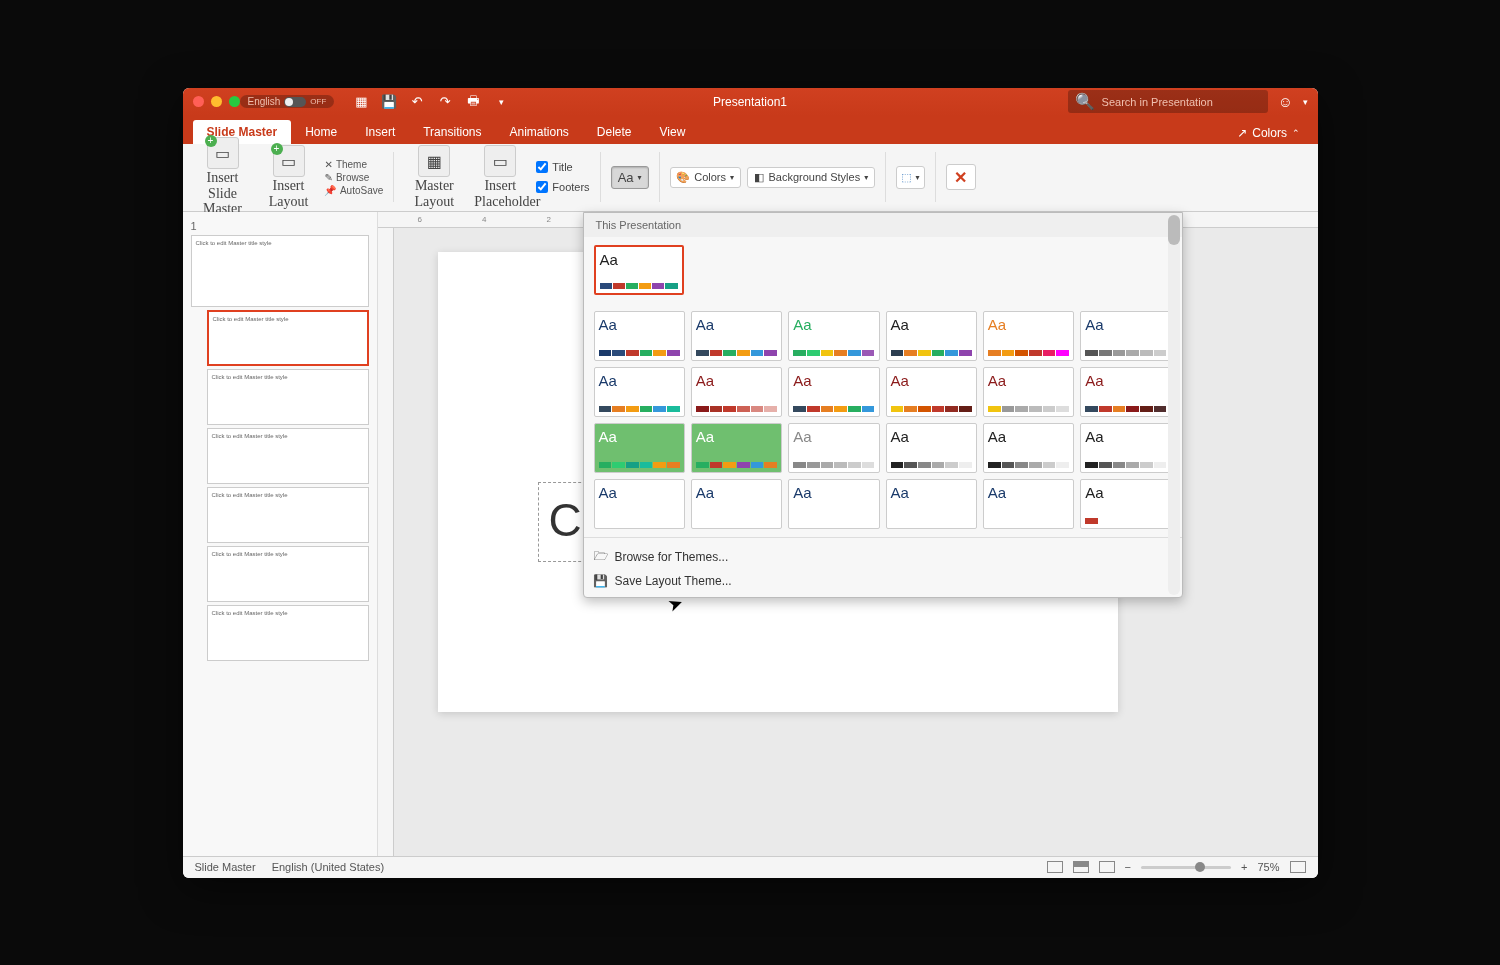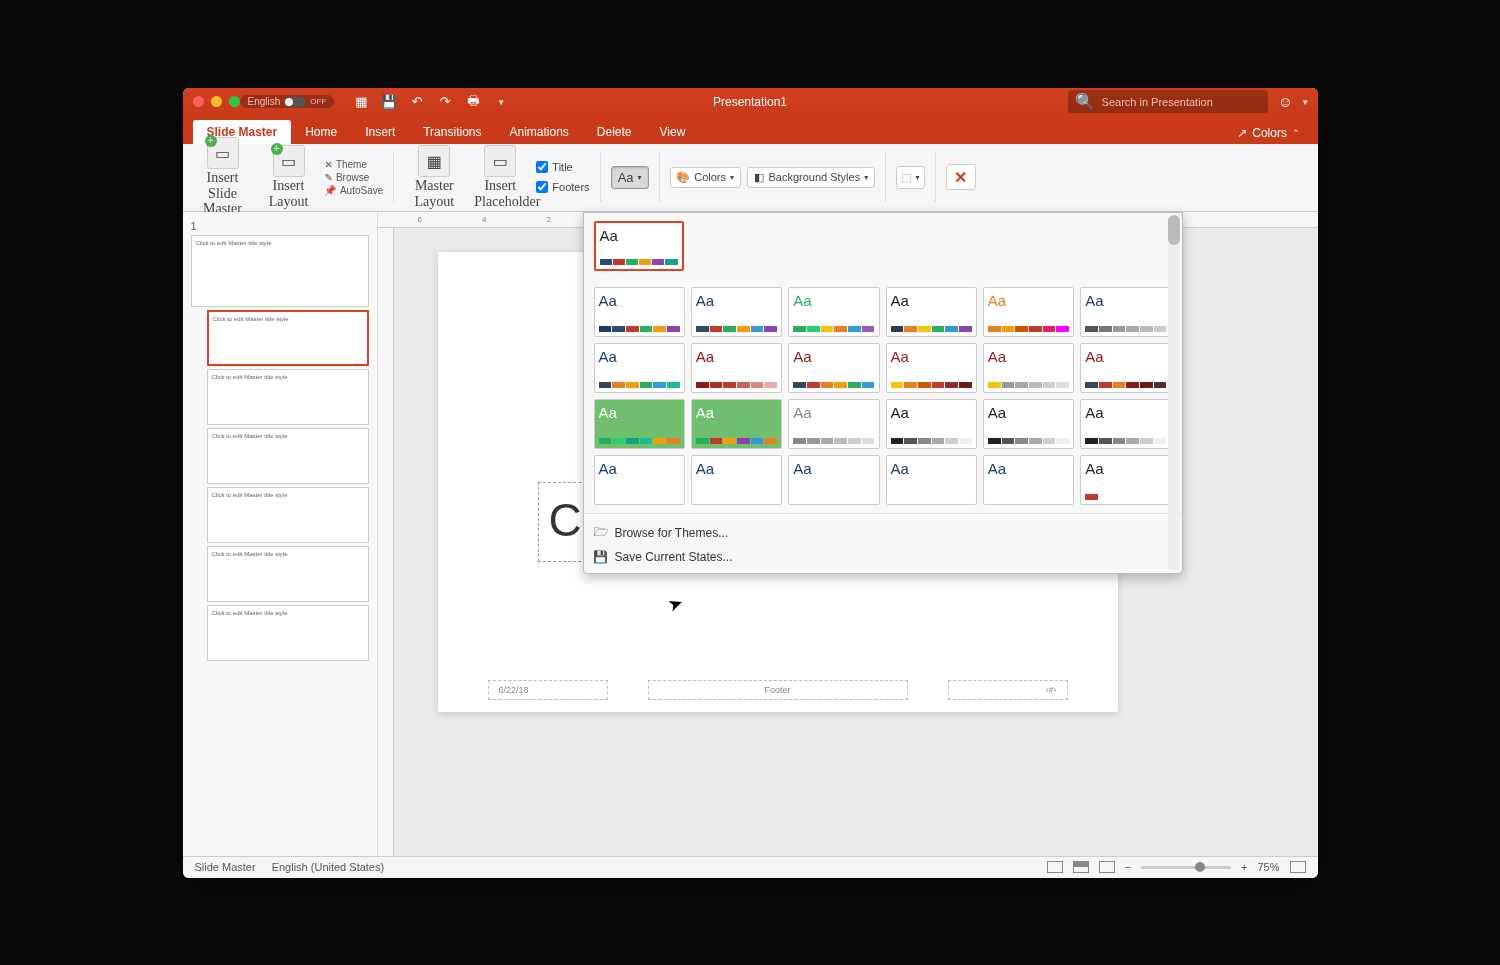--- a/index.html
+++ b/index.html
@@ -231,30 +231,26 @@
           <span>4</span>
           <span>2</span>
           <span>0</span>
           <span>2</span>
           <span>4</span>
           <span>6</span>
         </div>
       <div class="ruler-v"></div>
       <div class="slide-canvas">
         <div class="titlebox">C</div>
-        <div class="footer-row">
-          <div style="text-align:left;">6/22/18</div>
-          <div style="flex:1;margin:0 40px;">Footer</div>
-          <div style="text-align:right;">‹#›</div>
-        </div>
       </div>
     </div>
   </div>
 
   <div class="theme-panel">
+    <div class="sect-hdr">This Presentation</div>
     <div class="theme-grid" id="grid-this" style="grid-template-columns:repeat(1,90px);">
         <div class="theme-swatch sel">
           <div class="aa" style="color: rgb(34, 34, 34);">Aa</div>
           <div class="bar">
             <span style="background: rgb(42, 74, 122);"></span>
             <span style="background: rgb(192, 57, 43);"></span>
             <span style="background: rgb(39, 174, 96);"></span>
             <span style="background: rgb(243, 156, 18);"></span>
             <span style="background: rgb(142, 68, 173);"></span>
             <span style="background: rgb(22, 160, 133);"></span>
@@ -527,21 +523,21 @@
           </div>
         </div>
       </div>
     <div class="footer-actions">
       <div>
           <span>🗁</span>
           <span>Browse for Themes...</span>
         </div>
       <div>
           <span>💾</span>
-          <span>Save Current States...</span>
+          <span>Save Layout Theme...</span>
         </div>
     </div>
     <div class="scroll">
         <div class="thumb"></div>
       </div>
   </div>
   <div class="cursor-arrow">➤</div>
 
   <div class="status">
     <span>Slide Master</span>

